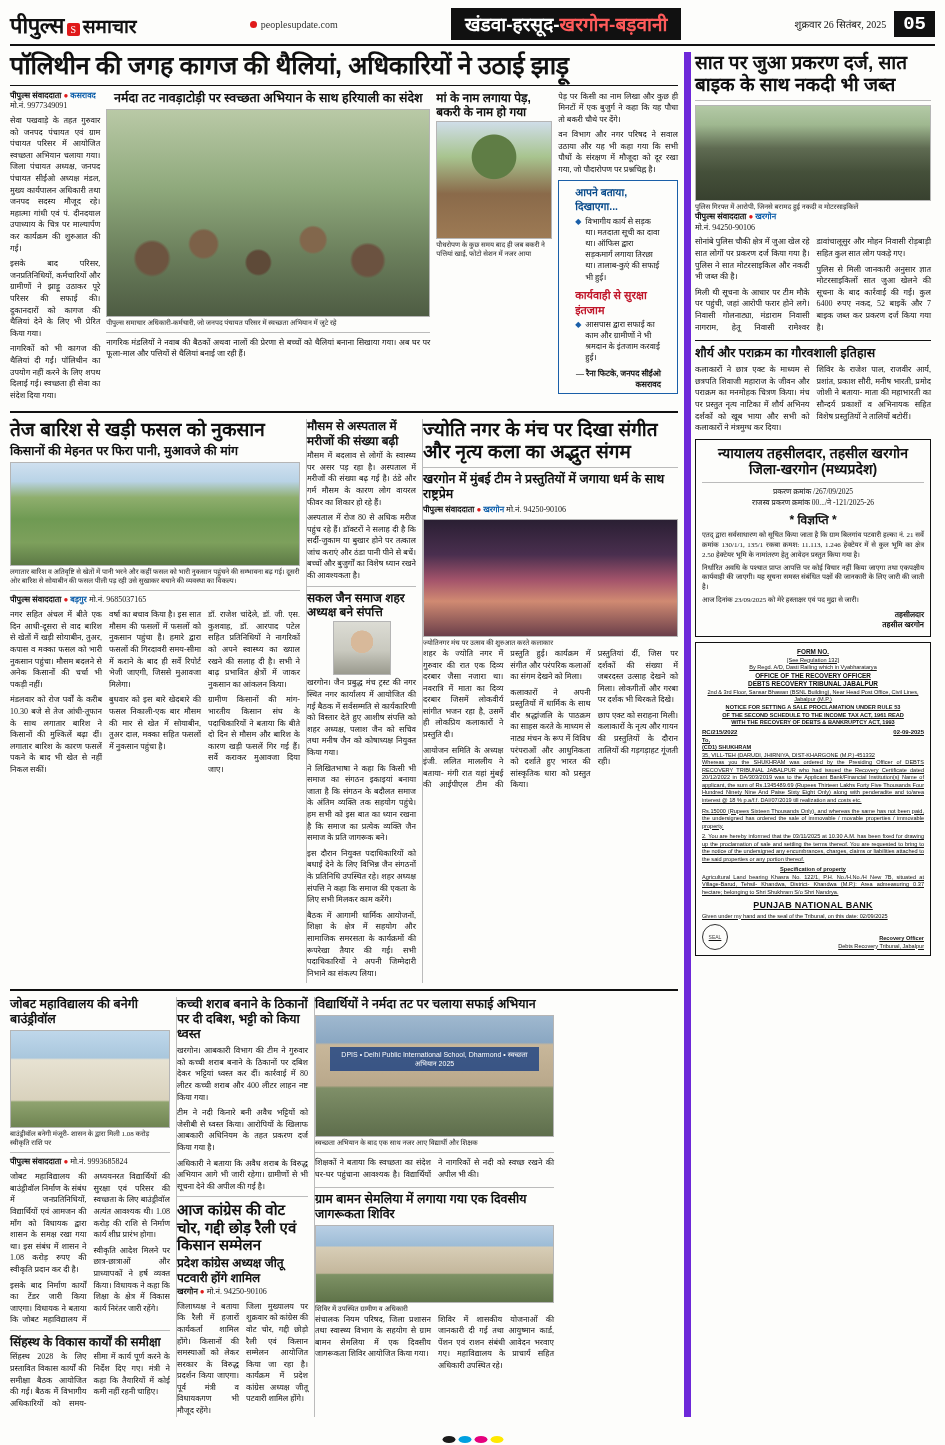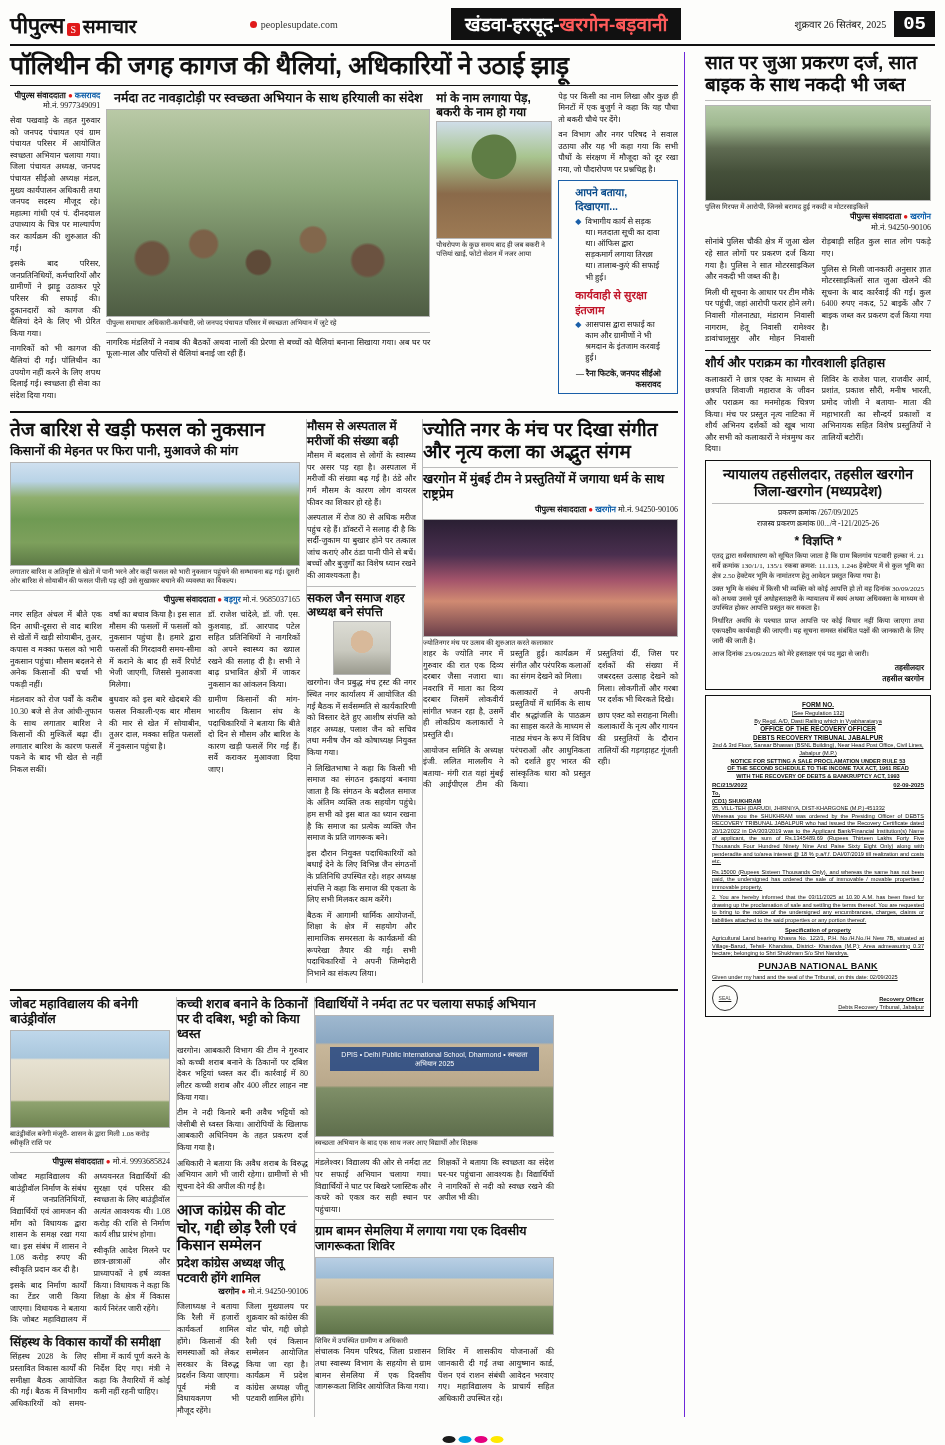--- a/index.html
+++ b/index.html
@@ -24,21 +24,21 @@
   .edition { background:#111; color:#fff; font-weight:bold; font-size:19px; padding:3px 14px; font-family:"Liberation Sans", sans-serif; }
   .edition .red { color:#ff5a5a; }
   .date { font-size:10px; }
   .pageno { background:#111; color:#fff; font-weight:bold; font-size:19px; padding:2px 9px; font-family:Liberation Mono, monospace; margin-left:8px; }
   .mast-right { display:flex; align-items:center; }
 
   
   .content { display:flex; gap:6px; margin-top:6px; }
   .col { }
   .c-main { width:668px; }
-  .c-right { width:247px; border-left:1px solid #6d28d9; padding-left:20px; }
+  .c-right { width:247px; border-left:7px solid #6d28d9; padding-left:4px; }
 
   h1.lead {
     font-family:"Liberation Sans", sans-serif;
     font-weight:bold; font-size:25px; line-height:1.1; margin:0 0 4px 0;
     letter-spacing:-0.3px;
   }
   h2.sec {
     font-family:"Liberation Sans", sans-serif;
     font-weight:bold; font-size:19px; line-height:1.15; margin:0 0 3px 0;
   }
@@ -47,21 +47,21 @@
     font-weight:bold; font-size:12.5px; line-height:1.2; margin:0 0 3px 0;
   }
   h4.small {
     font-family:"Liberation Sans", sans-serif;
     font-weight:bold; font-size:12px; line-height:1.2; margin:0 0 2px 0;
   }
   .rule { border-top:1px solid #111; margin:5px 0; }
   .rule-thin { border-top:1px solid #bbb; margin:4px 0; }
   .rule-thick { border-top:2px solid #111; margin:6px 0; }
 
-  .byline { font-size:8px; line-height:1.35; margin-bottom:3px;text-align:right; }
+  .byline { font-size:8px; line-height:1.35; margin-bottom:3px; }
   .byline .b1 { font-weight:bold; }
   .byline .city { color:#0a5ca8; font-weight:bold; }
   .byline .bull { color:#e01a1a; }
 
   p.body { font-size:8px; line-height:1.45; text-align:justify; margin:0 0 4px 0; }
   .cap { font-size:7px; line-height:1.3; margin-top:2px; color:#222; }
 
   .cols2 { column-count:2; column-gap:7px; }
   .cols3 { column-count:3; column-gap:7px; }
 
@@ -313,21 +313,20 @@
         </div>
 
         <div style="width:240px" class="vline">
           <h3 class="sub">विद्यार्थियों ने नर्मदा तट पर चलाया सफाई अभियान</h3>
           <div class="photo ph-group" style="height:122px;position:relative">
             <div class="banner-ovl">DPIS • Delhi Public International School, Dharmond • स्वच्छता अभियान 2025</div>
           </div>
           <div class="cap">स्वच्छता अभियान के बाद एक साथ नजर आए विद्यार्थी और शिक्षक</div>
           <div class="rule-thin"></div>
           <div class="cols2">
-            <p class="body">मंडलेश्वर। विद्यालय की ओर से नर्मदा तट पर सफाई अभियान चलाया गया। विद्यार्थियों ने घाट पर बिखरे प्लास्टिक और कचरे को एकत्र कर सही स्थान पर पहुंचाया।</p>
             <p class="body">शिक्षकों ने बताया कि स्वच्छता का संदेश घर-घर पहुंचाना आवश्यक है। विद्यार्थियों ने नागरिकों से नदी को स्वच्छ रखने की अपील भी की।</p>
           </div>
           <div class="rule-thin"></div>
           <h3 class="sub">ग्राम बामन सेमलिया में लगाया गया एक दिवसीय जागरूकता शिविर</h3>
           <div class="photo ph-shibir" style="height:78px"></div>
           <div class="cap">शिविर में उपस्थित ग्रामीण व अधिकारी</div>
           <div class="cols2">
             <p class="body">संचालक नियम परिषद, जिला प्रशासन तथा स्वास्थ्य विभाग के सहयोग से ग्राम बामन सेमलिया में एक दिवसीय जागरूकता शिविर आयोजित किया गया।</p>
             <p class="body">शिविर में शासकीय योजनाओं की जानकारी दी गई तथा आयुष्मान कार्ड, पेंशन एवं राशन संबंधी आवेदन भरवाए गए। महाविद्यालय के प्राचार्य सहित अधिकारी उपस्थित रहे।</p>
           </div>
@@ -366,21 +365,20 @@
           <span>न्यायालय तहसीलदार, तहसील खरगोन</span><br>
           <span>जिला-खरगोन (मध्यप्रदेश)</span>
         </h3>
         <div class="rule-thin"></div>
         <div class="meta">
           <div>प्रकरण क्रमांक /267/09/2025</div>
           <div>राजस्व प्रकरण क्रमांक 00.../ने -121/2025-26</div>
         </div>
         <div class="vij">* विज्ञप्ति *</div>
         <p>एतद् द्वारा सर्वसाधारण को सूचित किया जाता है कि ग्राम बिलगांव पटवारी हल्का नं. 21 सर्वे क्रमांक 130/1/1, 135/1 रकबा क्रमश: 11.113, 1.246 हेक्टेयर में से कुल भूमि का क्षेत्र 2.50 हेक्टेयर भूमि के नामांतरण हेतु आवेदन प्रस्तुत किया गया है।</p>
-        <p>उक्त भूमि के संबंध में किसी भी व्यक्ति को कोई आपत्ति हो तो वह दिनांक 30/09/2025 को अथवा उससे पूर्व अधोहस्ताक्षरी के न्यायालय में स्वयं अथवा अधिवक्ता के माध्यम से उपस्थित होकर आपत्ति प्रस्तुत कर सकता है।</p>
         <p>निर्धारित अवधि के पश्चात प्राप्त आपत्ति पर कोई विचार नहीं किया जाएगा तथा एकपक्षीय कार्यवाही की जाएगी। यह सूचना समस्त संबंधित पक्षों की जानकारी के लिए जारी की जाती है।</p>
         <p>आज दिनांक 23/09/2025 को मेरे हस्ताक्षर एवं पद मुद्रा से जारी।</p>
         <div class="signblk">
           <div>तहसीलदार</div>
           <div>तहसील खरगोन</div>
         </div>
       </div>
 
       <div class="engnotice">
         <div class="ctr t8 b">FORM NO.</div>

